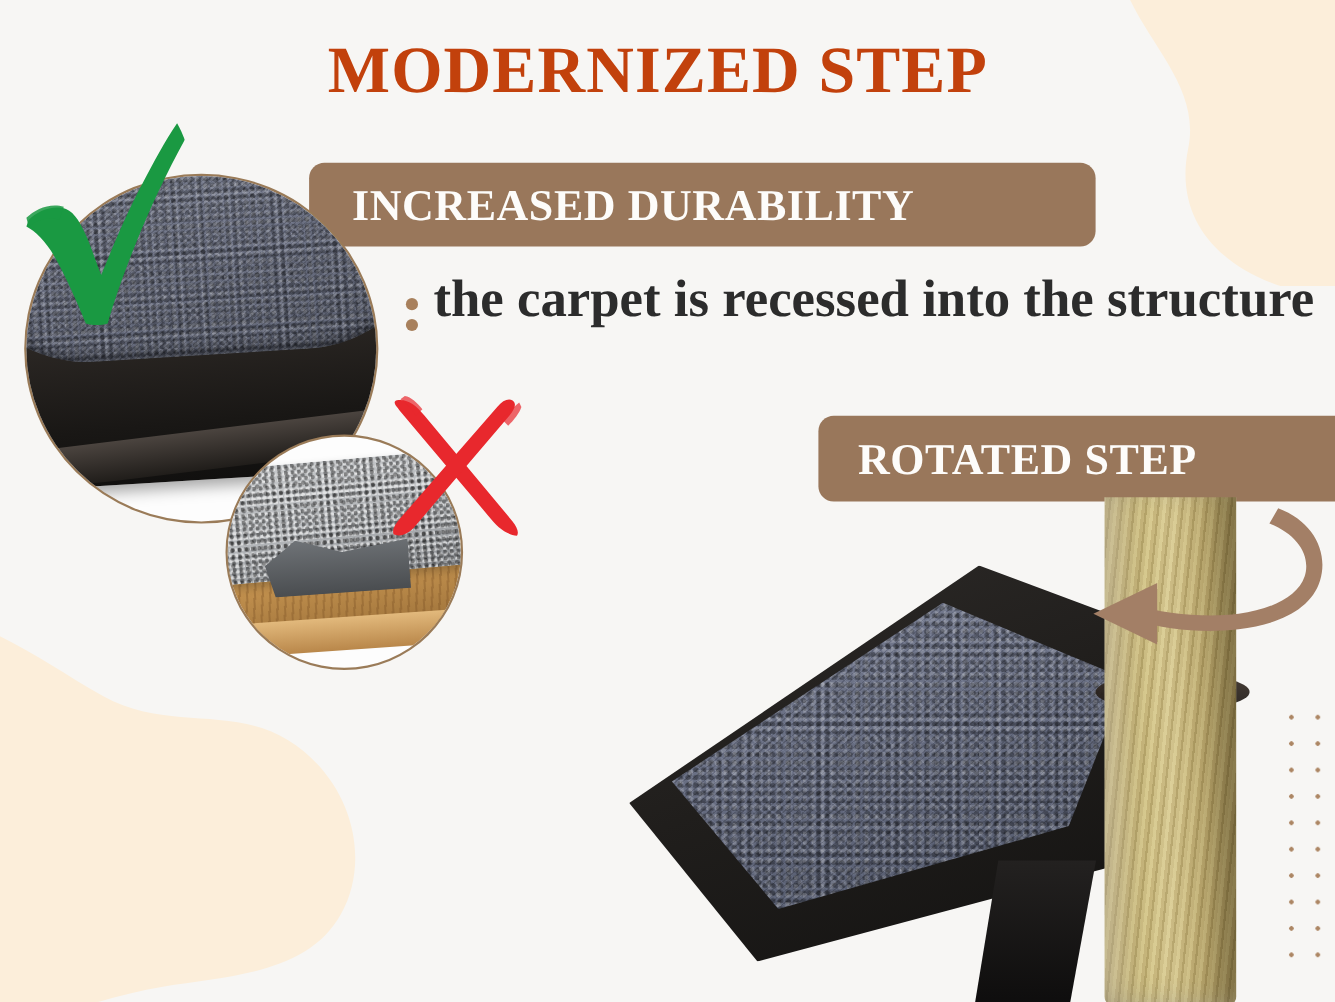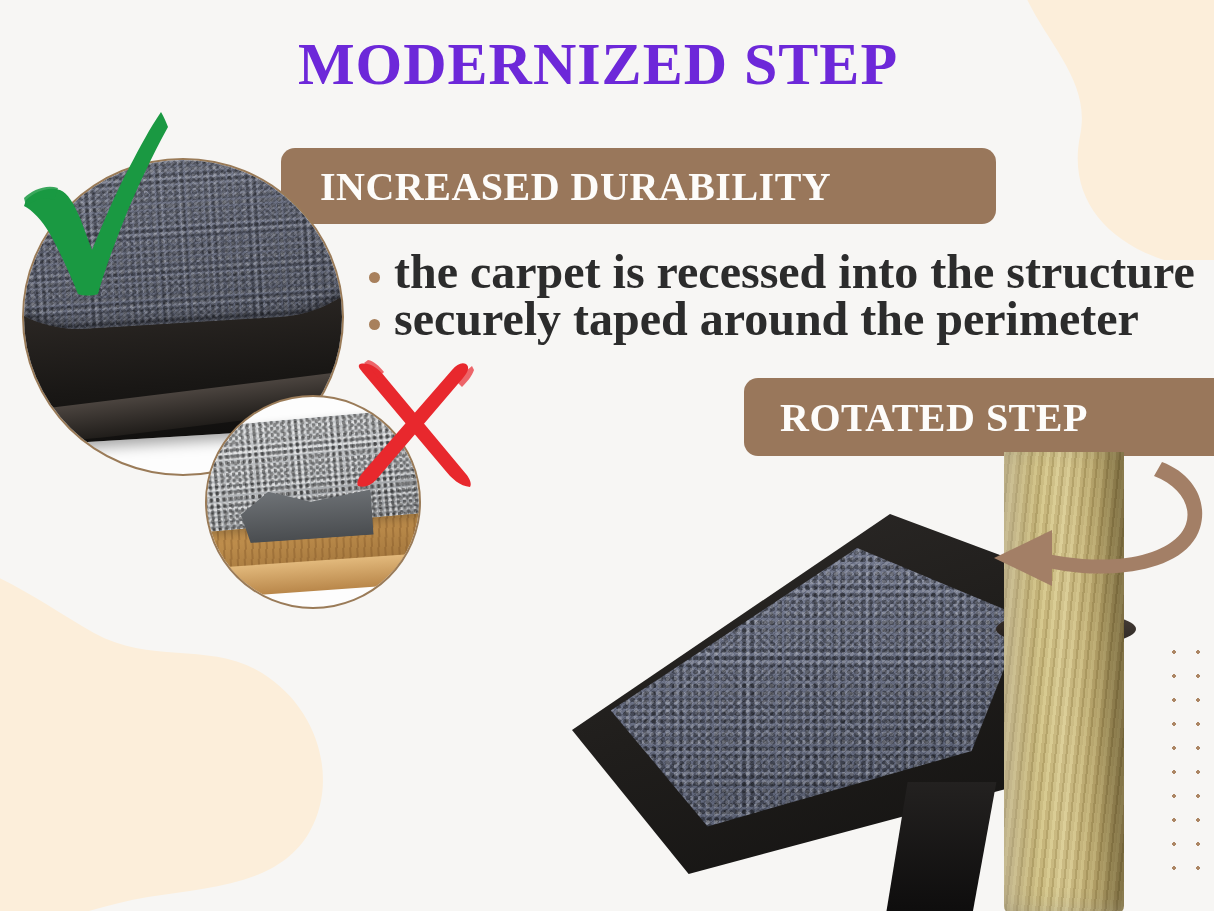--- a/index.html
+++ b/index.html
@@ -21,21 +21,21 @@
     position:absolute;left:1158px;top:636px;width:60px;height:250px;
     background-image:radial-gradient(circle, #a8805c 1.9px, transparent 2.1px);
     background-size:24px 24px;background-position:4px 4px;
     opacity:.95;
   }
 
   
   #title{
     position:absolute;left:0;top:32px;width:1196px;text-align:center;
     font-size:60px;line-height:64px;letter-spacing:1px;font-weight:700;
-    color:#6d28d9;
+    color:#c2410c;
     font-family:"Liberation Serif", serif;
   }
 
   
   .banner{
     position:absolute;background:#99775b;color:#fdfcfa;
     font-weight:700;display:flex;align-items:center;
     font-family:"Liberation Serif", serif;
   }
   #banner-durability{
@@ -225,21 +225,20 @@
     <span>ROTATED STEP</span>
   </div>
 
   <ul class="bullets" id="bullets-top">
     <li>
       <span class="dot"></span>
       <span>the carpet is recessed into the structure</span>
     </li>
     <li>
       <span class="dot"></span>
-      <span>securely taped around the perimeter</span>
     </li>
   </ul>
 
   <ul class="bullets" id="bullets-bottom">
   </ul>
 
   <div class="photo-circle" id="circle-good">
     <div class="ph">
       <div class="good-frame">
         <div class="good-carpet"></div>

